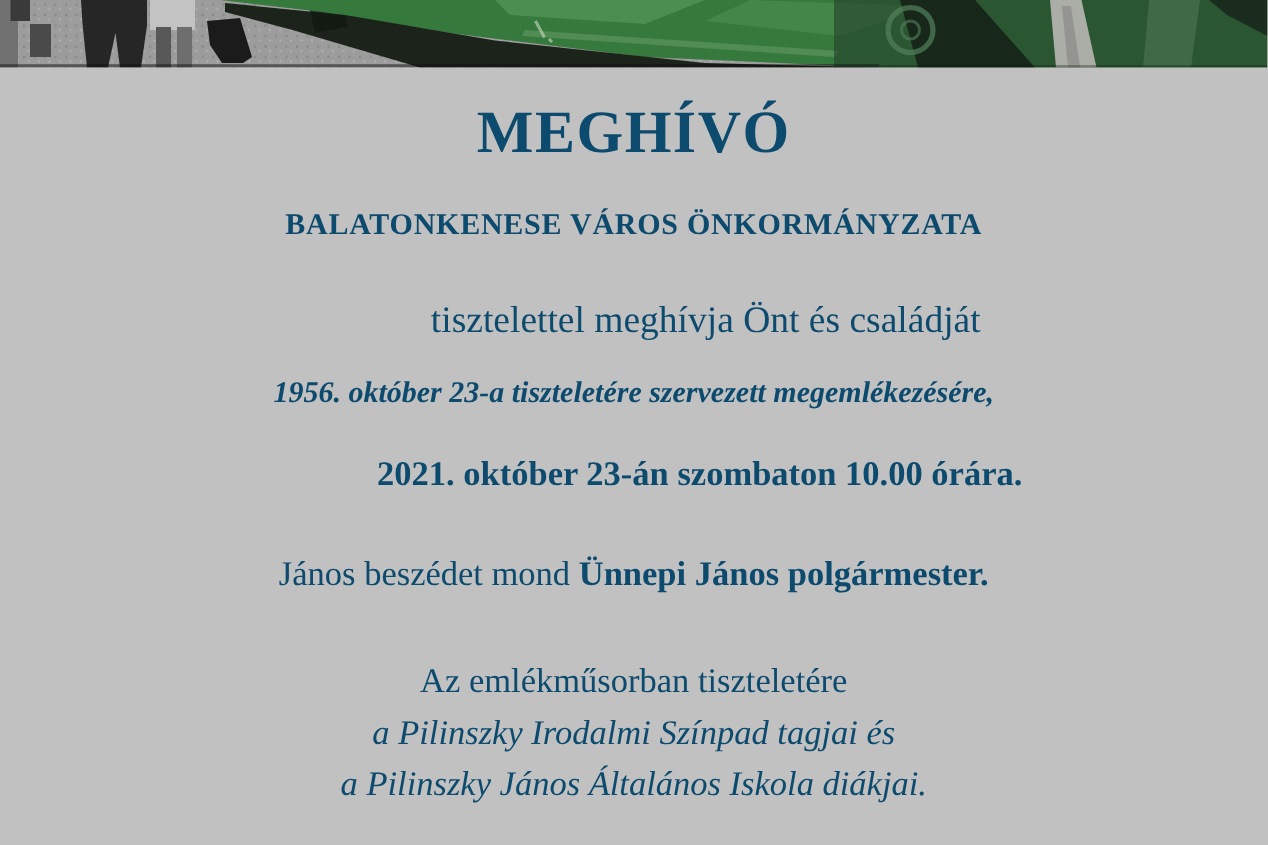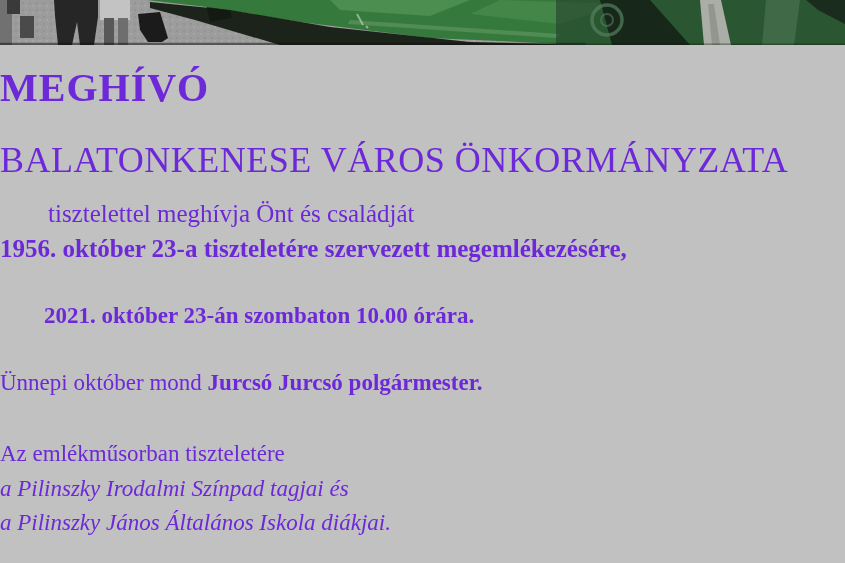--- a/index.html
+++ b/index.html
@@ -14,28 +14,28 @@
   }
   .photo-strip {
     position:absolute; top:0; left:0;
     width:845px; height:45px;
     display:block; line-height:0;
   }
   .photo-strip svg { width:845px; height:45px; display:block; }
   .line {
     position:absolute; left:0;
     width:100%;
-    text-align:left;
+    text-align:center;
     white-space:nowrap;
-    color:#6d28d9;
+    color:#0c4a6e;
   }
   .title      { top:64px;  font-size:40px; font-weight:bold; letter-spacing:1px; }
-  .org        { top:139px; font-size:36px; font-weight:normal; letter-spacing:0.5px; }
+  .org        { top:139px; font-size:20px; font-weight:bold; letter-spacing:0.5px; }
   .l-invite   { top:200px; font-size:25px;margin-left:48px; }
-  .l-event    { top:235px; font-size:25px; font-weight:bold; }
+  .l-event    { top:251px; font-size:20px; font-weight:bold;font-style:italic; }
   .l-date     { top:303px; font-size:23px; font-weight:bold;padding-left:44px; }
   .l-speech   { top:370px; font-size:23px; }
   .l-speech .bold { font-weight:bold; }
   .l-prog1    { top:441px; font-size:23px; }
   .l-prog2    { top:476px; font-size:23px;font-style:italic; }
   .l-prog3    { top:510px; font-size:23px;font-style:italic; }
 </style>
 </head>
 <body>
 
@@ -88,19 +88,19 @@
   <div class="line title">MEGHÍVÓ</div>
 
   <div class="line org">BALATONKENESE VÁROS ÖNKORMÁNYZATA</div>
 
   <div class="line l-invite">tisztelettel meghívja Önt és családját</div>
 
   <div class="line l-event">1956. október 23-a tiszteletére szervezett megemlékezésére,</div>
 
   <div class="line l-date">2021. október 23-án szombaton 10.00 órára.</div>
 
-  <div class="line l-speech"><span>Ünnepi október mond </span><span class="bold">Jurcsó Jurcsó polgármester.</span></div>
+  <div class="line l-speech"><span>János beszédet mond </span><span class="bold">Ünnepi János polgármester.</span></div>
 
   <div class="line l-prog1">Az emlékműsorban tiszteletére</div>
   <div class="line l-prog2">a Pilinszky Irodalmi Színpad tagjai és</div>
   <div class="line l-prog3">a Pilinszky János Általános Iskola diákjai.</div>
 
 </div>
 
 </body></html>

